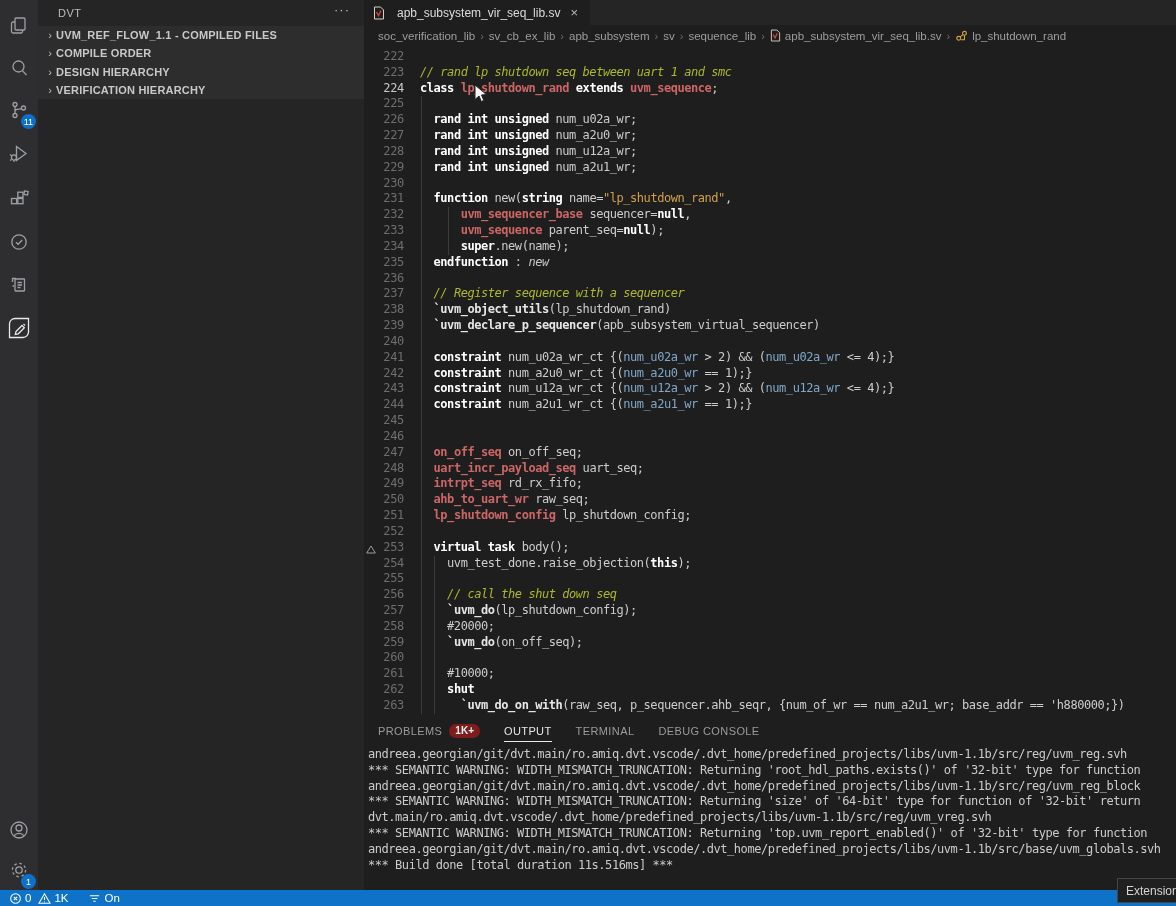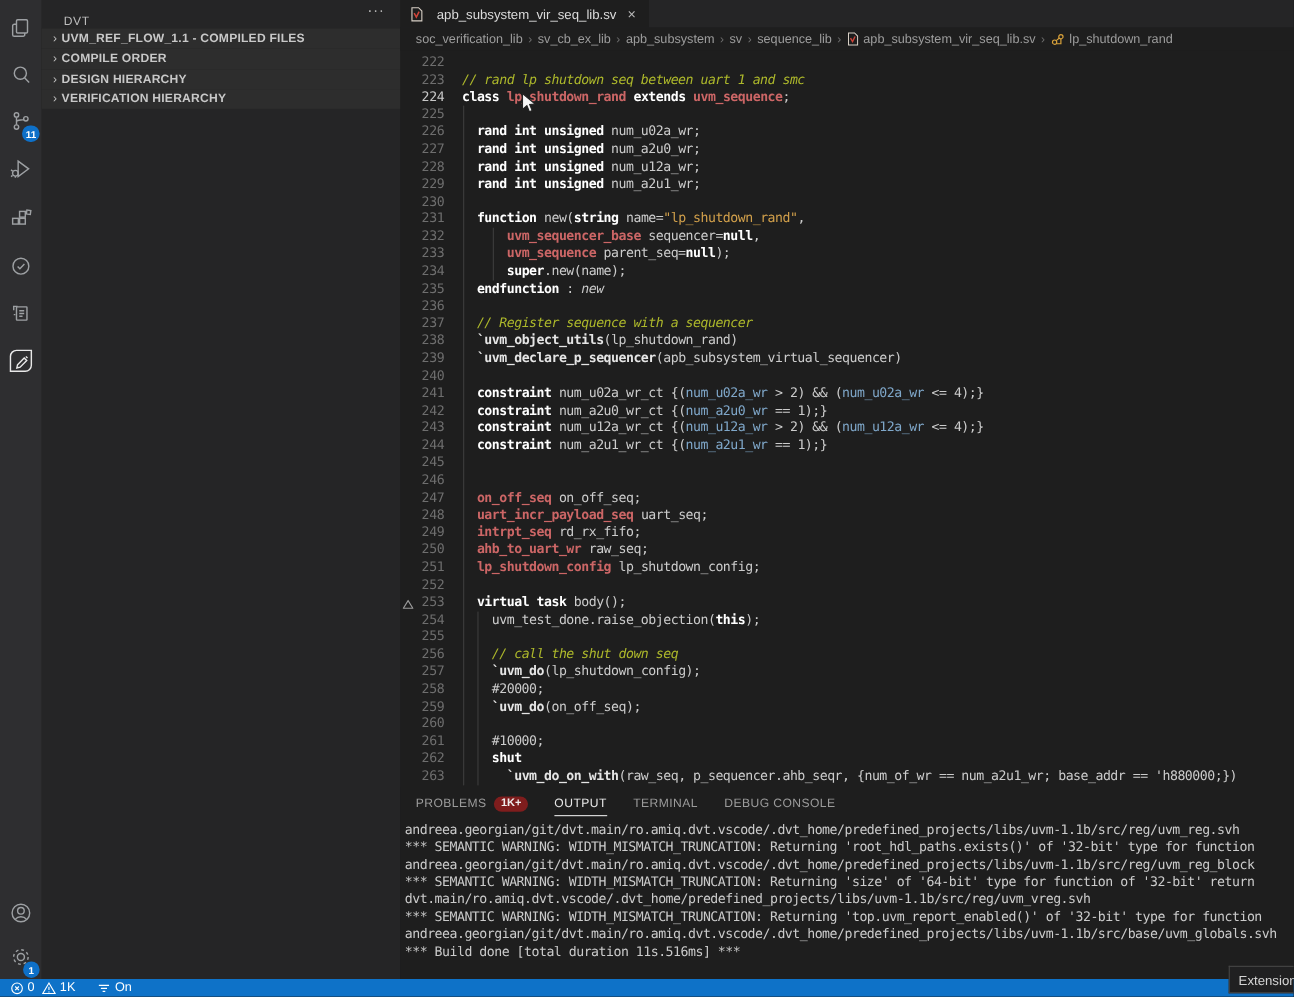--- a/index.html
+++ b/index.html
@@ -5,26 +5,26 @@
   * { margin:0; padding:0; box-sizing:border-box; }
   html,body { width:1176px; height:906px; overflow:hidden; background:#1e1e1e;
               font-family:"Liberation Sans", sans-serif; }
 
   
   #activity-bar { position:absolute; left:0; top:0; width:38px; height:890px; background:#2e2e30; }
   .act-item { position:absolute; left:0; width:38px; height:40px; display:flex; align-items:center; justify-content:center; cursor:pointer; }
   .act-item svg { stroke:#9da0a3; fill:none; stroke-width:1.3; }
   .act-item.active svg { stroke:#e8e8e8; }
   .badge { position:absolute; right:2px; bottom:1px; min-width:15px; height:15px; border-radius:8px;
-           background:#0e70c8; color:#fff; font-size:9px; font-weight:bold; display:flex;
+           background:#0e70c8; color:#fff; font-size:9px; font-weight:normal; display:flex;
            align-items:center; justify-content:center; padding:0 3px; }
 
   
   #sidebar { position:absolute; left:38px; top:0; width:326px; height:890px; background:#252526; }
-  #sidebar-header { position:absolute; left:0; top:0; width:100%; height:26px; display:flex; align-items:flex-end; }
+  #sidebar-header { position:absolute; left:0; top:0; width:100%; height:26px; display:flex; align-items:center; }
   #sidebar-title { margin-left:20px; font-size:11px; color:#bcbcbc; letter-spacing:0.5px; }
   #sidebar-menu { position:absolute; right:14px; top:2px; color:#c2c2c2; font-size:13px; letter-spacing:1px; cursor:pointer; }
   #tree { position:absolute; left:0; top:26px; width:100%; }
   .tree-row { height:18.3px; background:#2d2d2d; display:flex; align-items:center; cursor:pointer; }
   .tree-chevron { color:#c0c0c0; font-size:11px; width:12px; margin-left:6px; text-align:center; }
   .tree-label { color:#c8c8c8; font-size:11px; font-weight:bold; letter-spacing:0.2px; }
 
   
   #editor { position:absolute; left:364px; top:0; width:812px; height:890px; background:#1e1e1e; }
   #tabbar { position:absolute; left:0; top:0; width:100%; height:25px; background:#252526; }

